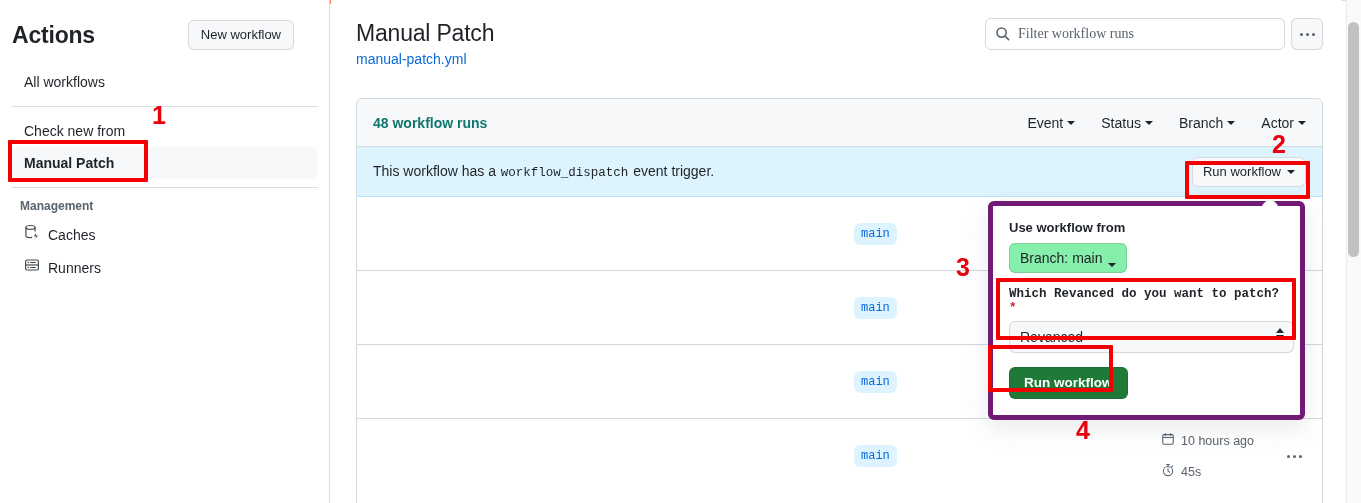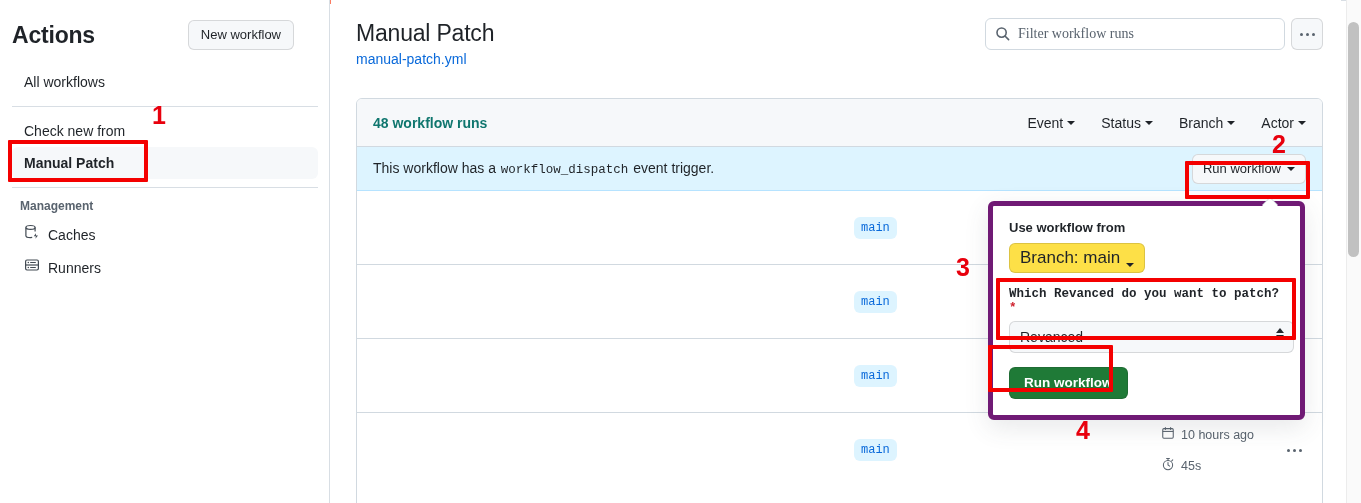--- a/index.html
+++ b/index.html
@@ -106,21 +106,21 @@
   }
   .runs-count { font-size:14px; font-weight:600; color:#0f766e; }
   .runs-filters { display:flex; align-items:center; gap: 26px; }
   .runs-filter {
     font-size:14px; color:#1f2328; cursor:pointer;
     display:flex; align-items:center; gap:4px;
   }
   .caret { width:0; height:0; border-left:4px solid transparent; border-right:4px solid transparent; border-top:4px solid #1f2328; display:inline-block; }
 
   .dispatch-banner {
-    height: 44px; background:#ddf4ff; border-bottom:1px solid #b6e3ff;
+    height: 50px; background:#ddf4ff; border-bottom:1px solid #b6e3ff;
     display:flex; align-items:center; justify-content:space-between;
     padding: 0 16px; position:relative;
   }
   .dispatch-text { font-size:14px; color:#1f2328; }
   .dispatch-text code {
     font-family:"Liberation Mono", monospace; font-size:12.5px;
     background: transparent; padding: 0 1px;
   }
   .run-wf-btn {
     font-size:13px; color:#1f2328; background:#f6f8fa;
@@ -158,21 +158,21 @@
   }
   .popup::before {
     content:""; position:absolute; top:-8px; right: 22px;
     width:0; height:0; border-left:8px solid transparent;
     border-right:8px solid transparent; border-bottom:8px solid #fff;
     filter: drop-shadow(0 -1px 0 #d1d9e0);
   }
   .popup-label { font-size:13px; font-weight:600; color:#1f2328; margin-bottom: 8px; }
   .branch-select-btn {
     display:inline-flex; align-items:flex-end; gap:6px;
-    font-size:17px; color:#1f2328; background:#fde047;
+    font-size:14px; color:#1f2328; background:#86efac;
     border:1px solid rgba(31,35,40,0.15); border-radius:6px;
     padding:5px 10px; cursor:pointer; line-height:18px; margin-bottom: 14px;
   }
   .field-label {
     font-family:"Liberation Mono", monospace; font-size:12.5px;
     font-weight:700; color:#1f2328; margin-bottom: 6px; display:block;
   }
   .req-star { color:#cf222e; font-weight:700; }
   .select-wrap { position:relative; width: 285px; margin-bottom: 14px; }
   .select-box {

